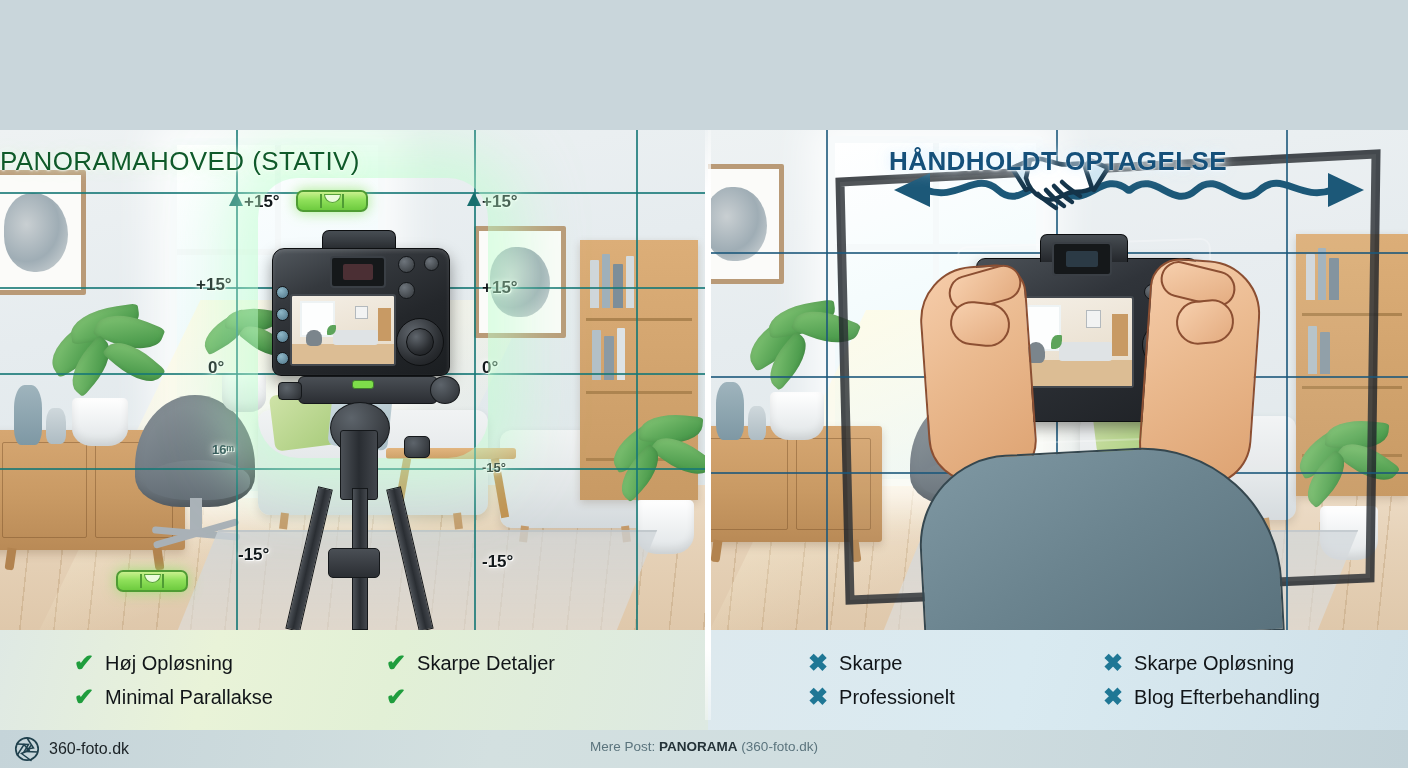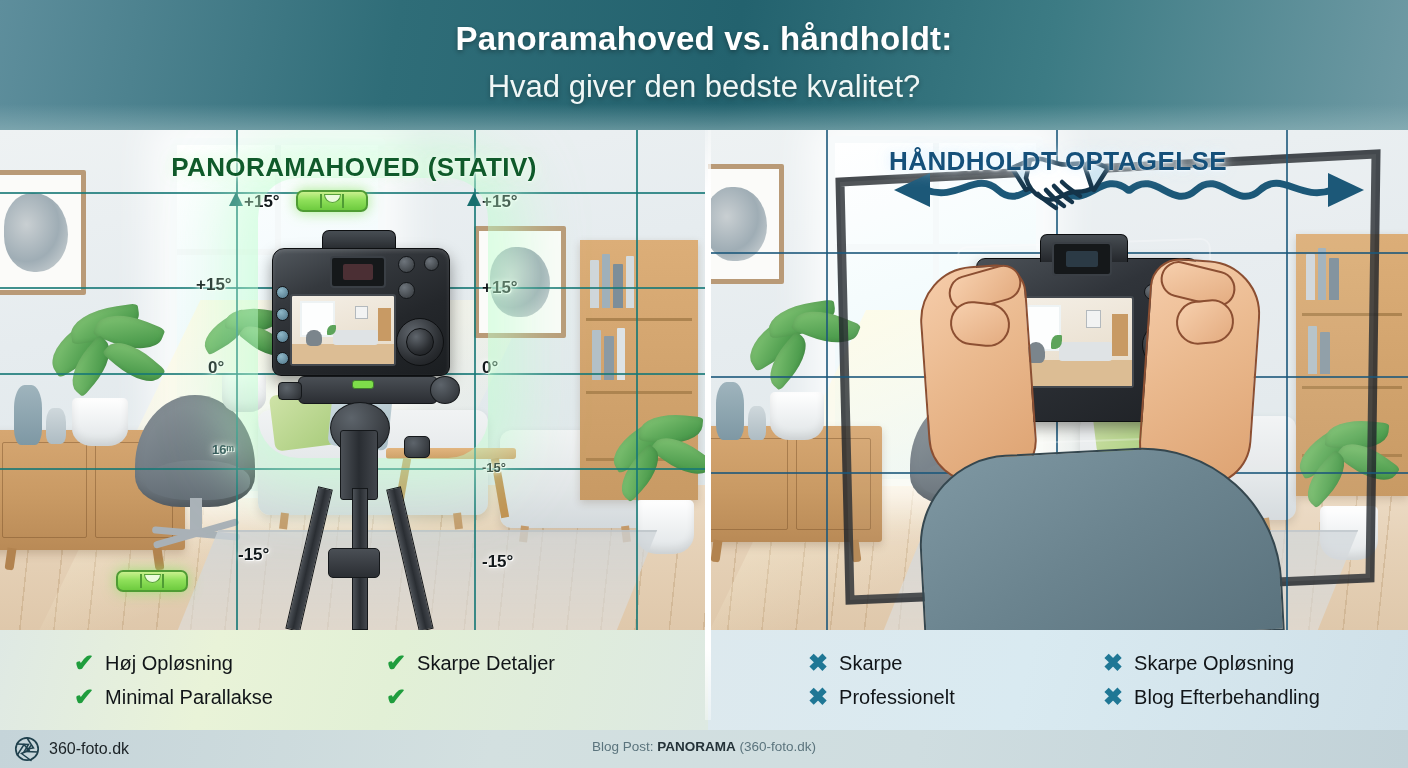--- a/index.html
+++ b/index.html
@@ -637,27 +637,23 @@
       <div class="hand" style="left:436px; top:130px; width:112px; height:226px; border-radius:30px 54px 48px 40px; transform:rotate(4deg);"></div>
       <div class="finger" style="left:452px; top:136px; width:76px; height:36px; border-radius:20px; transform:rotate(14deg);"></div>
       <div class="finger" style="left:468px; top:170px; width:58px; height:44px; border-radius:22px; transform:rotate(-6deg);"></div>
 
       <div class="sleeve" style="left:212px; top:320px; width:360px; height:190px; border-radius:90px 140px 0 0; transform:rotate(-3deg);"></div>
     </div>
   </div>
 
   <div class="divider"></div>
 
-  <div class="banner">
-    <div class="title-main">Panoramahoved vs. håndholdt:</div>
-    <div class="title-sub">Hvad giver den bedste kvalitet?</div>
-  </div>
-
-  <div style="position:absolute; left:0; top:152px; width:708px; text-align:center; z-index:45;
-              font-size:26px; font-weight:bold; color:#0f5a2a; letter-spacing:.4px;
+
+  <div style="position:absolute; left:0; top:146px; width:708px; text-align:left; z-index:45;
+              font-size:26px; font-weight:normal; color:#0f5a2a; letter-spacing:.4px;
               text-shadow:0 0 9px rgba(235,255,235,.95), 0 0 18px rgba(235,255,235,.9), 0 1px 2px rgba(255,255,255,.9);">PANORAMAHOVED (STATIV)</div>
 
   <div style="position:absolute; left:708px; top:146px; width:700px; text-align:center; z-index:45;
               font-size:26px; font-weight:bold; color:#15507a; letter-spacing:.4px;
               text-shadow:0 0 9px rgba(232,246,255,.95), 0 0 18px rgba(232,246,255,.9), 0 1px 2px rgba(255,255,255,.9);">HÅNDHOLDT OPTAGELSE</div>
 
   <div class="feat-bar feat-left">
     <div class="feat-grid">
       <div class="feat">
         <span class="mk ok">✔</span>
@@ -706,17 +702,17 @@
           <path d="M13,2 L19.5,12 L13,13"></path>
           <path d="M23.6,16 L12.5,15.5 L17,9.5"></path>
           <path d="M17,24.5 L7.5,17.5 L15.5,14"></path>
           <path d="M3.3,19 L10,8.5 L15,14.5"></path>
           <path d="M3,8 L14.5,8.5 L10,16"></path>
         </g>
       </svg>
       <span class="brand-name">360-foto.dk</span>
     </div>
     <div class="blogtxt">
-      <span>Blog Post: </span><b>PANORAMA</b><span> (360-foto.dk)</span>
+      <span>Mere Post: </span><b>PANORAMA</b><span> (360-foto.dk)</span>
     </div>
   </div>
 
 </div>
 
 </body></html>

